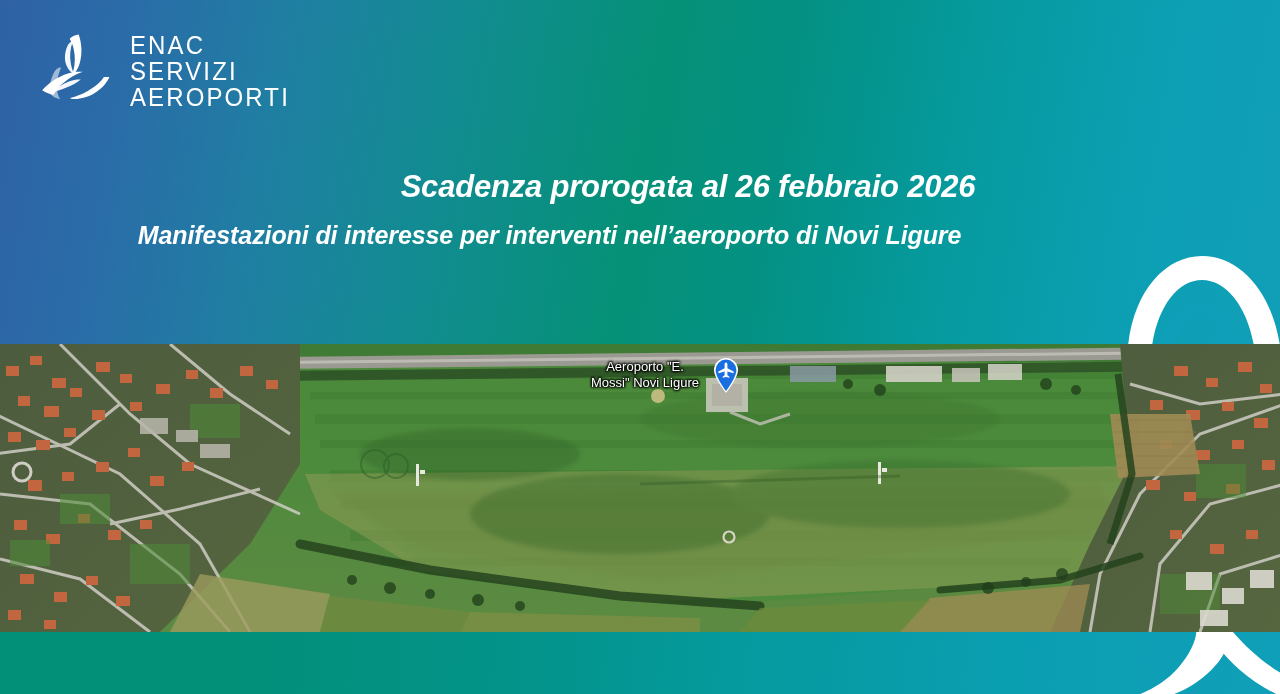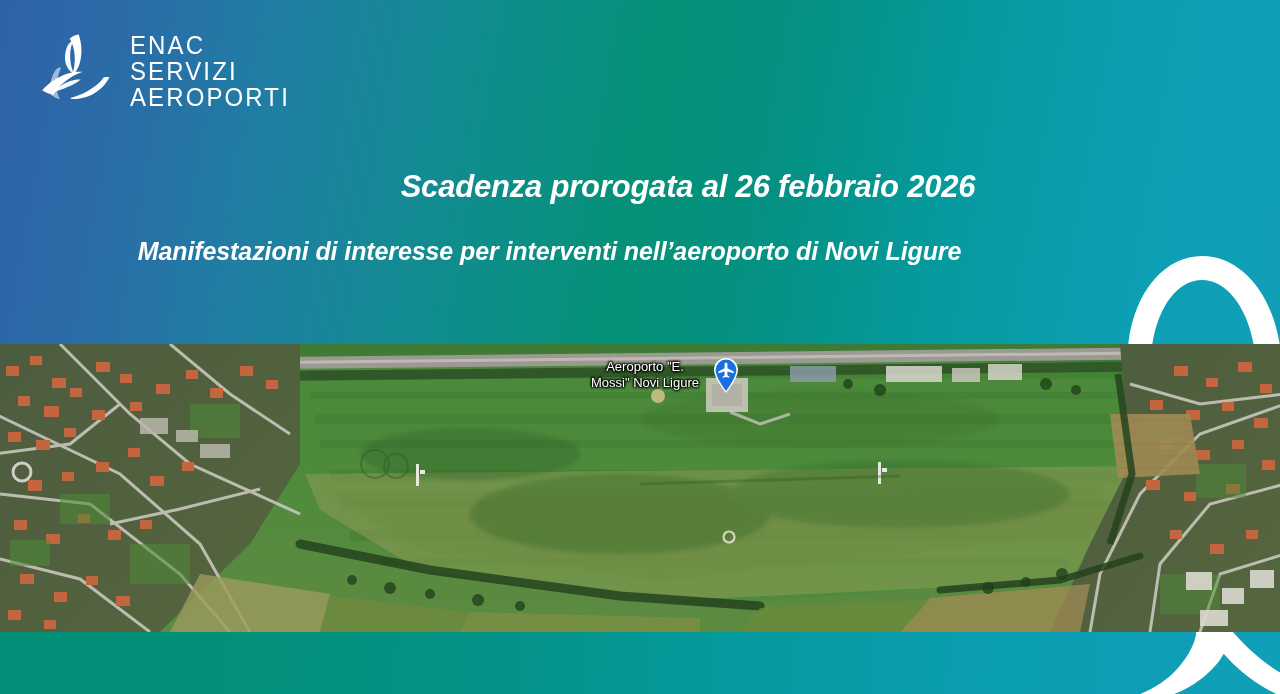--- a/index.html
+++ b/index.html
@@ -102,21 +102,21 @@
     font-size: 31px;
     line-height: 38px;
     font-weight: bold;
     font-style: italic;
     letter-spacing: -0.2px;
     margin-left: 48px;
   }
   .title-sub {
     position: absolute;
     left: 0;
-    top: 234px;
+    top: 218px;
     width: 1099px;
     text-align: center;
     color: #ffffff;
     font-family: "Liberation Sans", sans-serif;
     font-size: 25px;
     line-height: 34px;
     font-weight: bold;
     font-style: italic;
     letter-spacing: -0.1px;
   }

